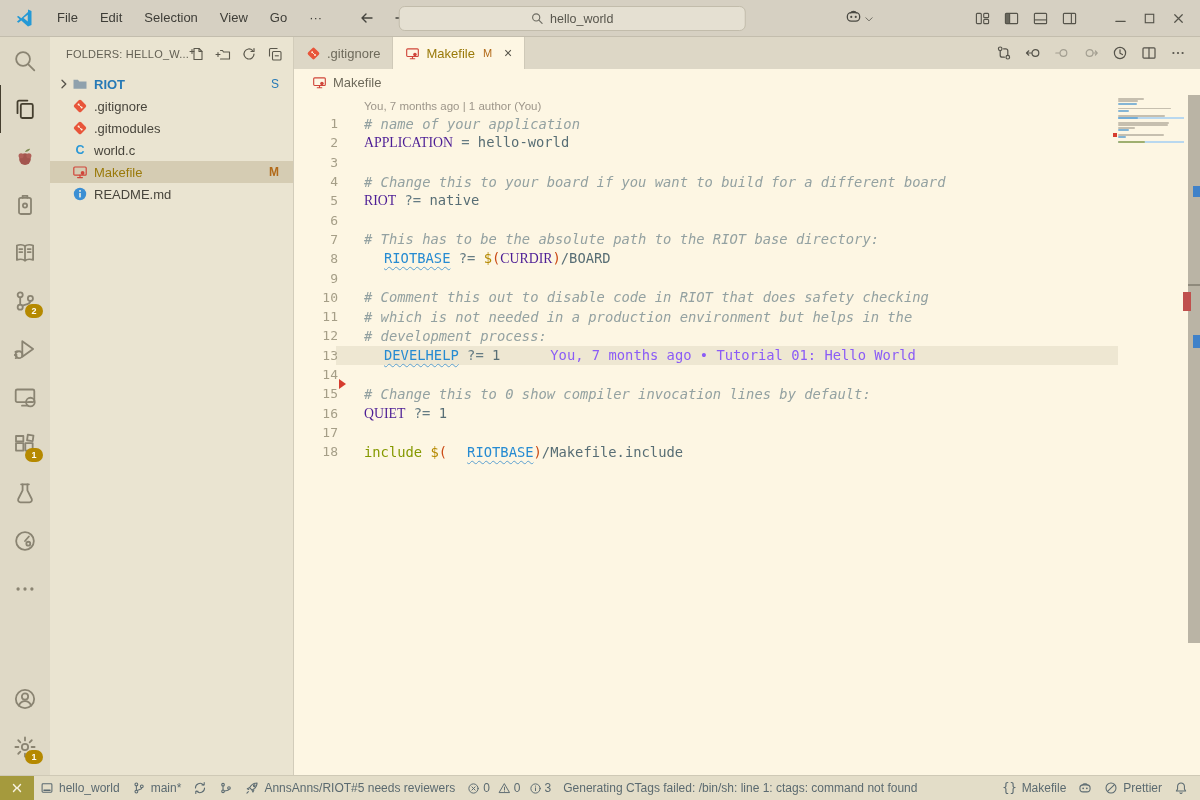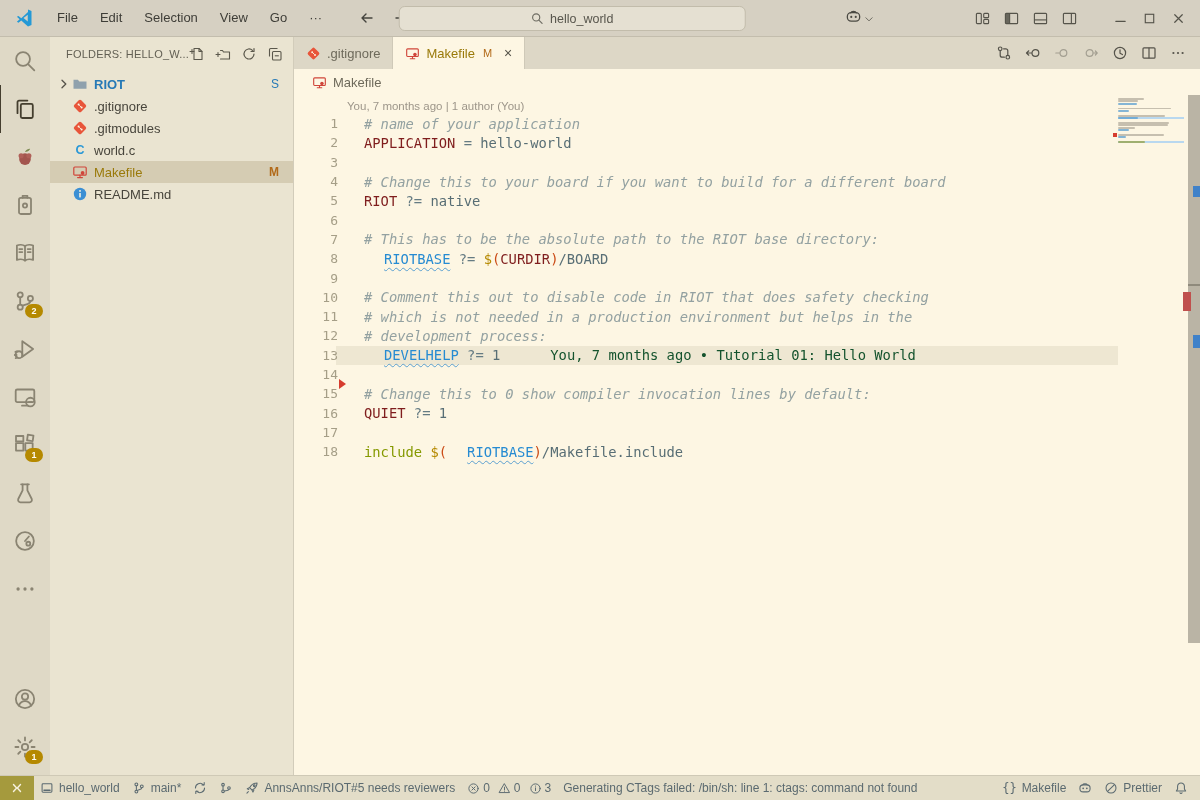--- a/index.html
+++ b/index.html
@@ -74,35 +74,35 @@
   .tab-actions .ic{width:16px;height:16px;}
   .tab-actions .ic.faded{opacity:.42;}
 
   .breadcrumb{height:26px;background:#fdf6e3;display:flex;align-items:center;padding-left:18px;gap:6px;
               font-size:13px;color:#6e6a5b;flex:0 0 26px;}
   .breadcrumb .fic{width:15px;height:15px;}
 
   
   .editor{flex:1;background:#fdf6e3;position:relative;overflow:hidden;
           font-family:"DejaVu Sans Mono",monospace;font-size:13.8px;}
-  .codelens{margin:5px 0 0 53px;font-family:"Liberation Sans",sans-serif;font-size:11.5px;color:#9d968a;height:14px;}
+  .codelens{margin:5px 0 0 70px;font-family:"Liberation Sans",sans-serif;font-size:11.5px;color:#9d968a;height:14px;}
   .code-line{height:19.3px;display:flex;align-items:center;position:relative;white-space:pre;}
   .code-line .ln{width:44px;text-align:right;color:#a59e87;font-size:13px;flex:0 0 44px;z-index:1;}
   .code-line .lt{margin-left:26px;z-index:1;}
   .code-line.hl::before{content:"";position:absolute;left:42px;right:82px;top:0;bottom:0;background:#eee7d2;}
   .tk-c{color:#93a1a1;font-style:italic;}
-  .tk-v{color:#7f1d1d;}
+  .tk-v{color:#4c1d95;font-family:Liberation Serif, serif;}
   .tk-vu{color:#268bd2;text-decoration:underline;text-decoration-style:wavy;
          text-decoration-color:#5ba0d0;text-decoration-thickness:1px;text-underline-offset:3px;margin-left:20px;}
   .tk-o{color:#657b83;}
   .tk-t{color:#586e75;}
   .tk-d{color:#b58900;}
   .tk-p{color:#cb4b16;}
   .tk-k{color:#859900;}
-  .blame{margin-left:50px;color:#14532d;z-index:1;text-align:right;}
+  .blame{margin-left:50px;color:#8b5cf6;z-index:1;text-align:right;}
   .marker{position:absolute;left:45px;top:-5px;width:0;height:0;border-top:5px solid transparent;
           border-bottom:5px solid transparent;border-left:7px solid #d63c2e;z-index:2;}
 
   
   .minimap{position:absolute;top:3px;right:16px;width:66px;}
   .mm-row{height:1.9px;margin-bottom:0.5px;position:relative;}
   .mm-bar{height:100%;border-radius:1px;opacity:.75;}
   .mm-row.band{background:#b9d8ef;}
   .mm-dot{position:absolute;left:-5px;top:-1px;width:4px;height:4px;background:#d63c2e;}
 

